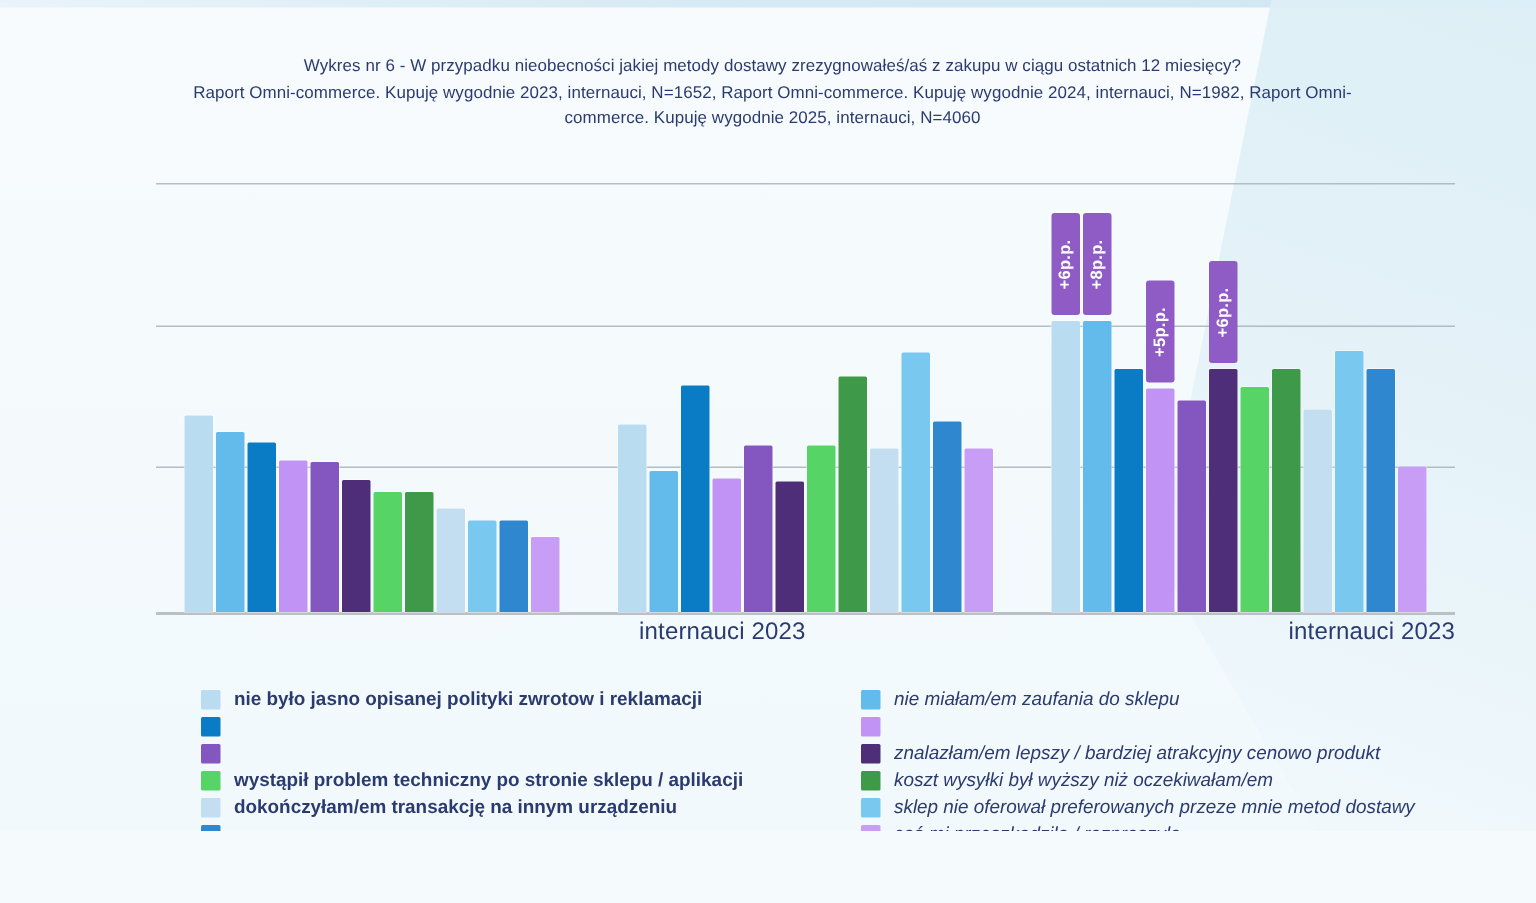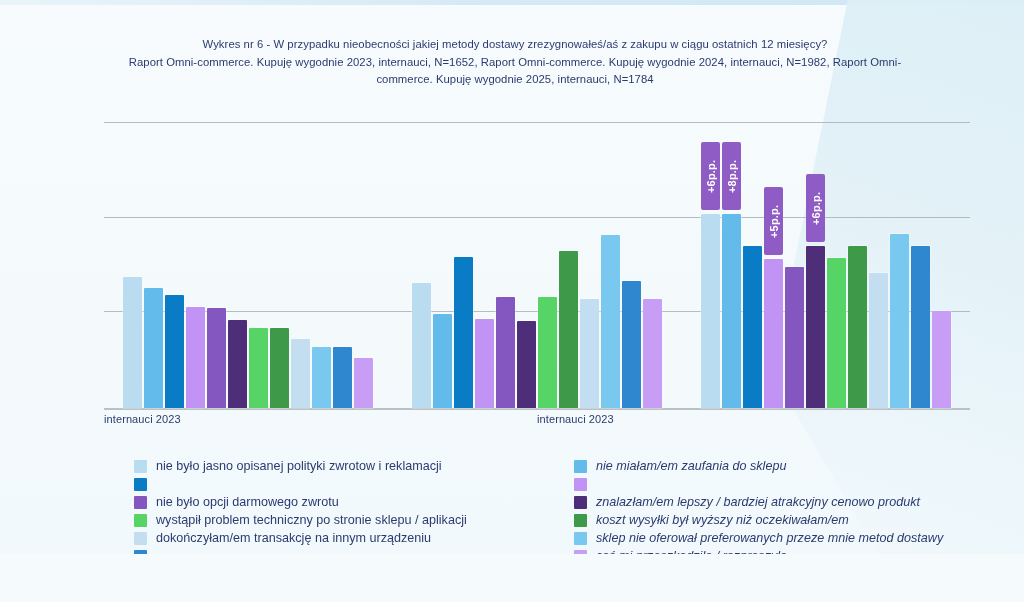--- a/index.html
+++ b/index.html
@@ -130,41 +130,41 @@
   
   .xlabels {
     position: absolute;
     left: 104px;
     top: 413px;
     width: 866px;
     display: flex;
   }
   .xlabel {
     flex: 1 1 0;
-    text-align: left;
+    text-align: right;
     color: #2b3b70;
-    font-size: 11px;
+    font-size: 16px;
     letter-spacing: .1px;
   }
 
   
   .legend {
     position: absolute;
     left: 134px;
     top: 460px;
     width: 860px;
     display: flex;
     gap: 0px;
   }
   .legend-col {
     display: flex;
     flex-direction: column;
     gap: 4.5px;
   }
-  .legend-col.left { width: 440px; }
+  .legend-col.left { width: 440px; font-weight: bold; }
   .legend-col.right { width: 420px; font-style: italic; }
   .legend-item {
     display: flex;
     align-items: center;
     gap: 9px;
     height: 13.5px;
   }
   .swatch {
     width: 13px;
     height: 13px;
@@ -181,21 +181,21 @@
 </head>
 <body>
 
 <div id="stage">
 
   <div class="bg-topline"></div>
   <div class="bg-diagonal"></div>
 
   <div class="title-block">
     <span class="title-line1">Wykres nr 6 - W przypadku nieobecności jakiej metody dostawy zrezygnowałeś/aś z zakupu w ciągu ostatnich 12 miesięcy?</span>
-    <span class="title-line2">Raport Omni-commerce. Kupuję wygodnie 2023, internauci, N=1652, Raport Omni-commerce. Kupuję wygodnie 2024, internauci, N=1982, Raport Omni-commerce. Kupuję wygodnie 2025, internauci, N=1784</span>
+    <span class="title-line2">Raport Omni-commerce. Kupuję wygodnie 2023, internauci, N=1652, Raport Omni-commerce. Kupuję wygodnie 2024, internauci, N=1982, Raport Omni-commerce. Kupuję wygodnie 2025, internauci, N=4060</span>
   </div>
 
   <div class="plot">
     <div class="gridline g0"></div>
     <div class="gridline g1"></div>
     <div class="gridline g2"></div>
     <div class="axisline"></div>
     <div class="groups" id="groups">
         <div class="group">
           <div class="bar" title="nie było jasno opisanej polityki zwrotow i reklamacji — internauci 2023" style="background: rgb(185, 220, 240); height: 130.607px;"></div>
@@ -257,21 +257,20 @@
     <div class="legend-col left" id="legend-left">
         <div class="legend-item">
           <span class="swatch" style="background: rgb(185, 220, 240);"></span>
           <span class="legend-label">nie było jasno opisanej polityki zwrotow i reklamacji</span>
         </div>
         <div class="legend-item">
           <span class="swatch" style="background: rgb(10, 124, 198);"></span>
         </div>
         <div class="legend-item">
           <span class="swatch" style="background: rgb(132, 87, 192);"></span>
-          <span class="legend-label">nie było opcji darmowego zwrotu</span>
         </div>
         <div class="legend-item">
           <span class="swatch" style="background: rgb(86, 212, 102);"></span>
           <span class="legend-label">wystąpił problem techniczny po stronie sklepu / aplikacji</span>
         </div>
         <div class="legend-item">
           <span class="swatch" style="background: rgb(195, 222, 240);"></span>
           <span class="legend-label">dokończyłam/em transakcję na innym urządzeniu</span>
         </div>
         <div class="legend-item">

